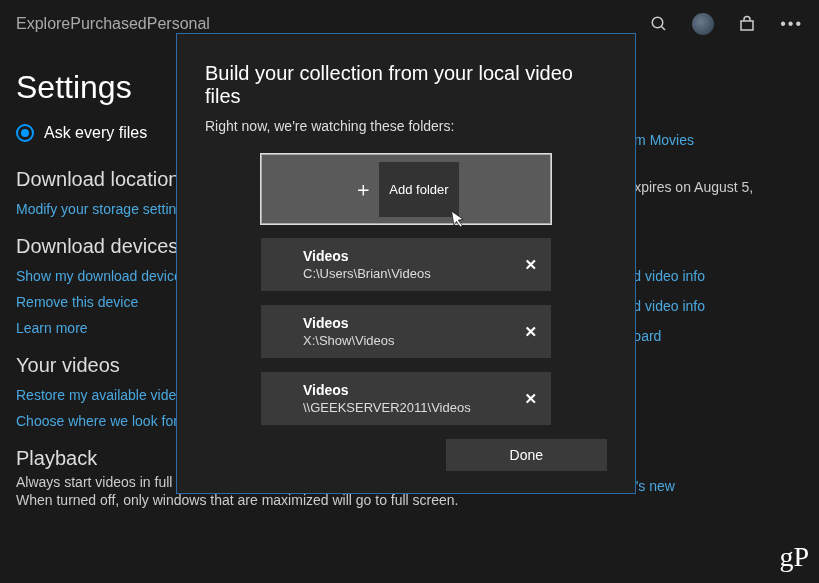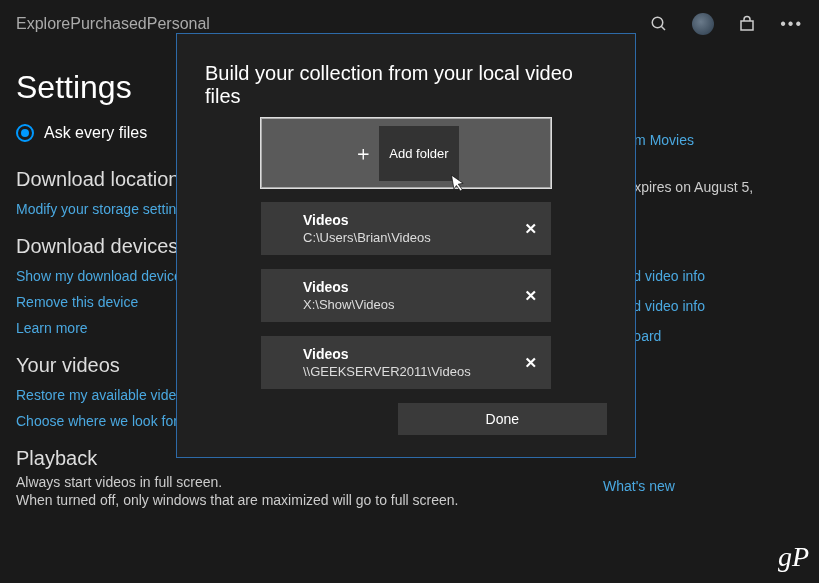--- a/index.html
+++ b/index.html
@@ -36,21 +36,21 @@
 .radio-circle {
   width: 18px; height: 18px; border: 2px solid #0099ff; border-radius:50%;
   display:flex; align-items:center; justify-content:center;
 }
 .radio-dot { width:8px; height:8px; background:#0099ff; border-radius:50%; }
 .section-h { font-size: 20px; font-weight: 400; color:#ddd; margin-top: 18px; margin-bottom: 4px; }
 .link { color: #4aa8e0; font-size: 14px; cursor:pointer; display:block; margin-top: 10px; }
 .desc { color:#ccc; font-size:14px; margin-top:2px; }
 .right-link { color:#4aa8e0; font-size:14px; margin-bottom: 14px; cursor:pointer; }
 .right-text { color:#ccc; font-size:14px; margin-bottom:14px; line-height:1.3; }
-.logo-gp { position:absolute; right:10px; bottom:10px; color:#fff; font-size:28px; font-style:italic; font-family: Georgia, serif; }
+.logo-gp { position:absolute; right:10px; bottom:10px; color:#fff; font-size:28px; font-family: Georgia, serif; }
 
 
 .modal {
   position: absolute;
   top: 33px;
   left: 176px;
   width: 460px;
   background: #202020;
   border: 1px solid #2d6aa8;
   padding: 28px 28px 22px;
@@ -74,21 +74,21 @@
   display:flex; align-items:center; justify-content:space-between;
   padding: 10px 14px; cursor:default;
 }
 .folder-texts { display:flex; flex-direction:column; gap:2px;margin-left:28px; }
 .folder-name { font-size:14px; font-weight:600; }
 .folder-path { font-size:13px; color:#ddd; }
 .remove-x { color:#fff; font-size:15px; font-weight:bold; cursor:pointer; }
 .done-row { display:flex; justify-content:flex-end; margin-top: 10px; }
 .done-btn {
   background:#3a3a3a; color:#fff; font-size:14px;
-  padding: 8px 88px; cursor:pointer;
+  padding: 8px 64px; cursor:pointer;
 }
 svg { display:block; }
 </style>
 </head>
 <body>
 
 <div class="topbar">
   <div class="nav-tabs">
     <span class="nav-tab">Explore</span>
     <span class="nav-tab">Purchased</span>
@@ -148,20 +148,21 @@
     <div class="right-link">hased video info</div>
     <div class="right-link">hased video info</div>
     <div class="right-link">ashboard</div>
     <div style="height:120px"></div>
     <div class="right-link">What's new</div>
   </div>
 </div>
 
 <div class="modal">
   <div class="modal-title">Build your collection from your local video files</div>
+  <div class="modal-sub">Right now, we're watching these folders:</div>
 
   <div class="add-folder-btn">
     <span class="plus-icon">＋</span>
     <span class="add-folder-label-box">Add folder</span>
     <span class="cursor">
       <svg width="14" height="20" viewBox="0 0 14 20">
           <path d="M1 1 L1 15 L4 12 L7 18 L9 17 L6 11 L11 11 Z" fill="#fff" stroke="#000" stroke-width="0.6"></path>
         </svg>
     </span>
   </div>

